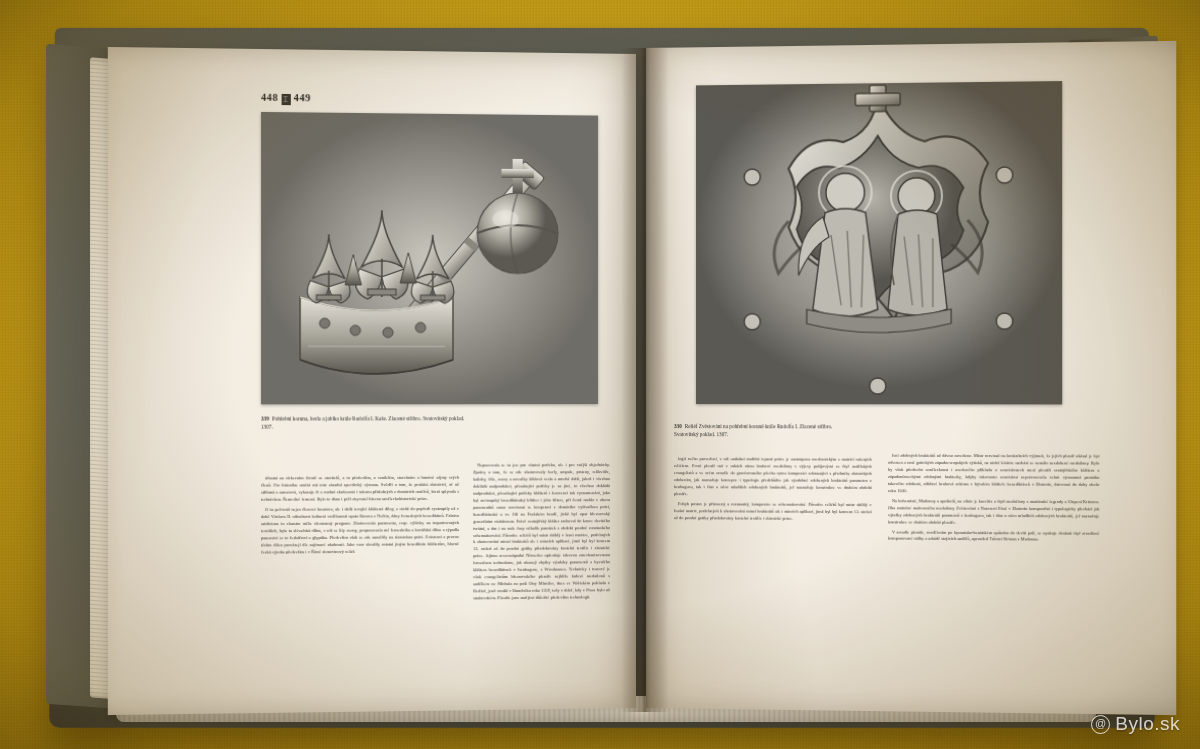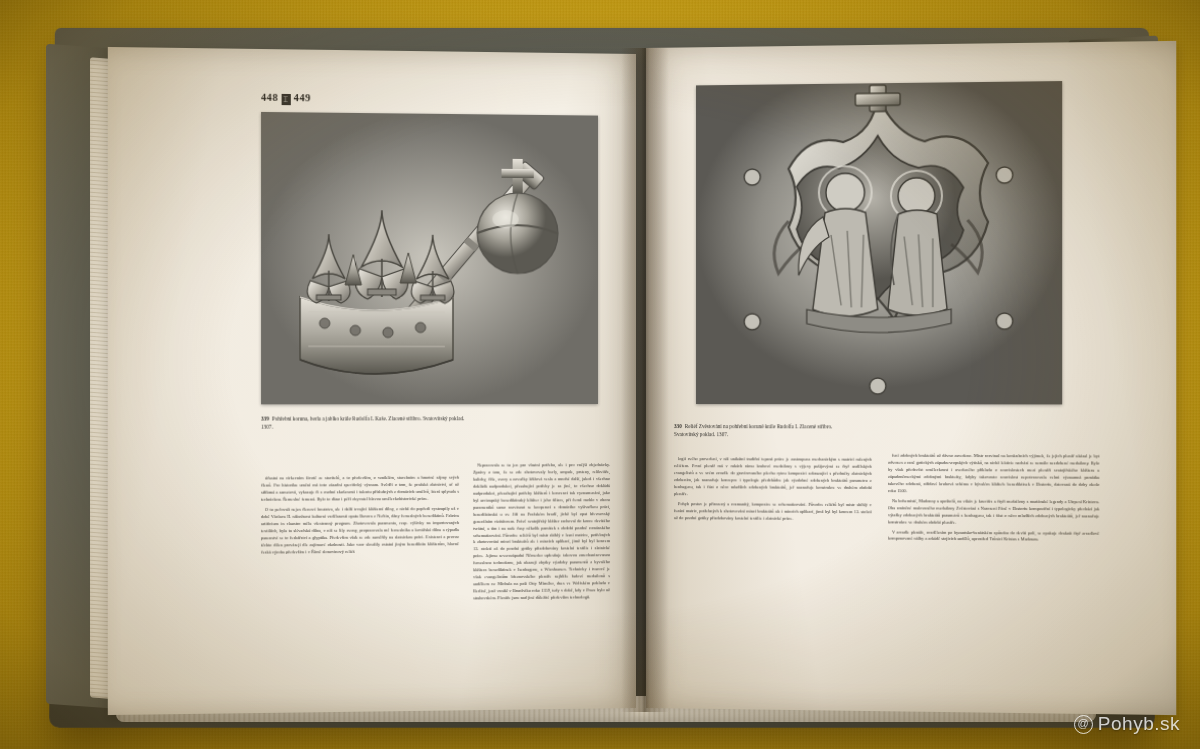--- a/index.html
+++ b/index.html
@@ -463,16 +463,16 @@
       </div>
     </div>
 
     <div class="gutter"></div>
   </div>
 
   <div class="vignette"></div>
 
   <div class="watermark">
     <span class="ring">@</span>
-    <span>Pohyb.sk</span>
+    <span>Bylo.sk</span>
   </div>
 
 </div>
 
 </body></html>

